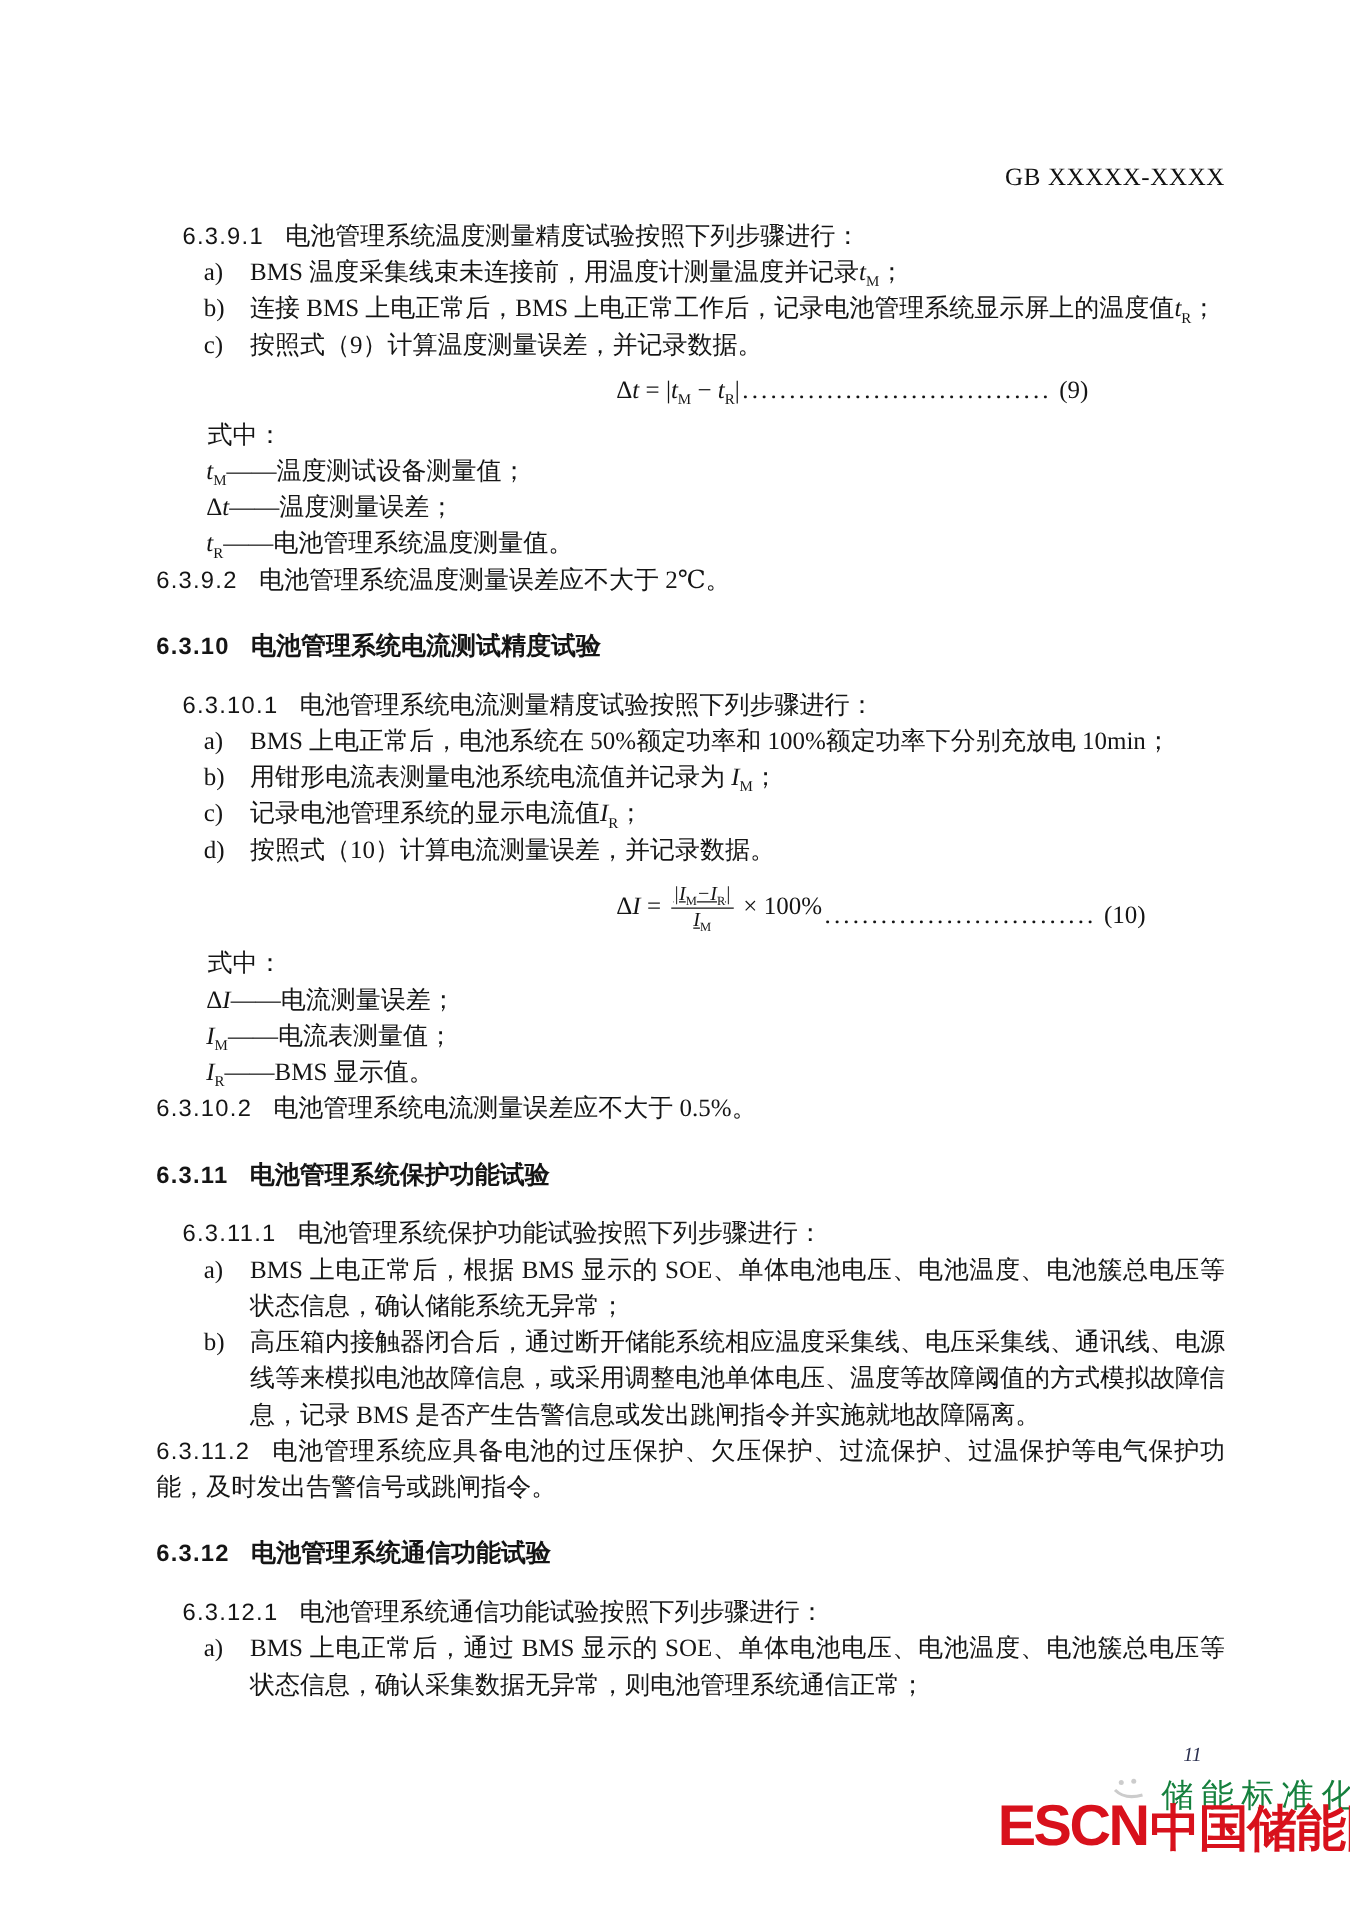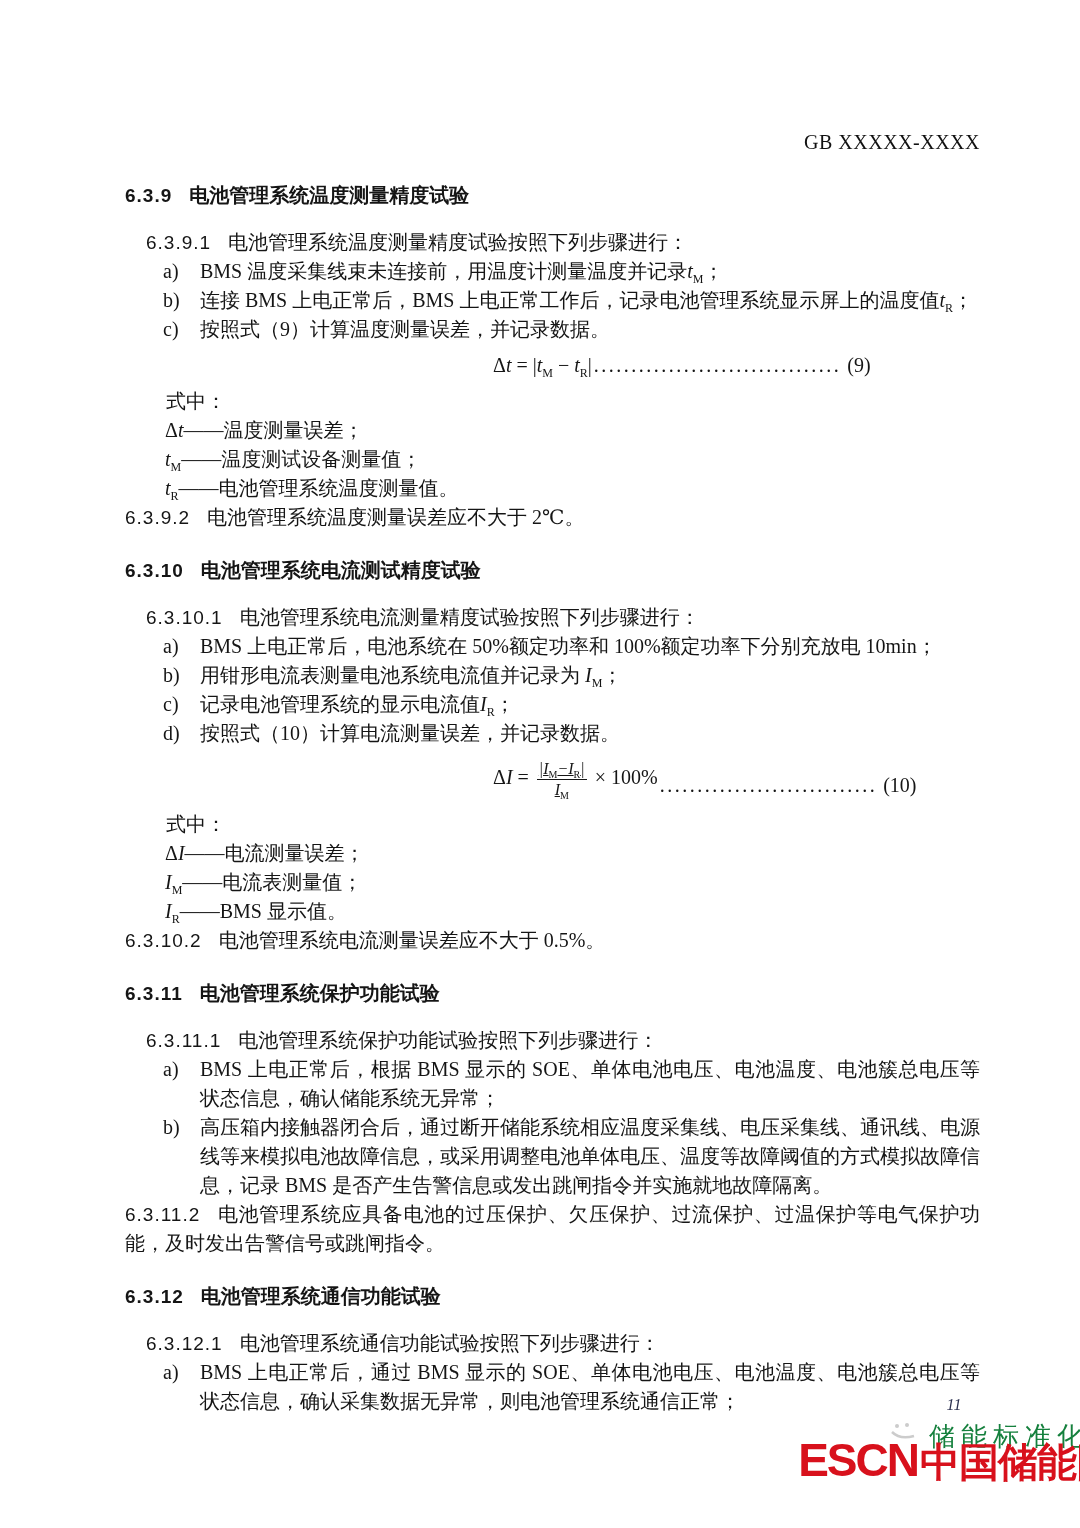--- a/index.html
+++ b/index.html
@@ -74,23 +74,20 @@
 </style>
 </head>
 <body>
 
 <div class="page">
   <div class="content">
 
     <div class="doc-code">GB XXXXX-XXXX</div>
 
 
-    <h3 class="hd mt-h">
-      <span class="num">6.3.9</span><span>电池管理系统温度测量精度试验</span>
-    </h3>
 
     <p class="sec mt-s">
       <span class="num">6.3.9.1</span><span>电池管理系统温度测量精度试验按照下列步骤进行：</span>
     </p>
 
     <div class="li">
       <span class="mk">a)</span><span>BMS 温度采集线束未连接前，用温度计测量温度并记录</span><i class="mi">t</i><sub>M</sub><span>；</span>
     </div>
     <div class="li">
       <span class="mk">b)</span><span>连接 BMS 上电正常后，BMS 上电正常工作后，记录电池管理系统显示屏上的温度值</span><i class="mi">t</i><sub>R</sub><span>；</span>
@@ -100,24 +97,24 @@
     </div>
 
     <div class="formula">
       <span class="fx"><span>Δ</span><i class="mi">t</i><span> = |</span><i class="mi">t</i><sub>M</sub><span> − </span><i class="mi">t</i><sub>R</sub><span>|</span></span>
       <span class="dots">.................................</span>
       <span class="flabel">(9)</span>
     </div>
 
     <div class="shizhong">式中：</div>
     <div class="def">
+      <span></span><i class="mi">t</i><sub>M</sub><span>——</span><span>温度测试设备测量值；</span>
+    </div>
+    <div class="def">
       <span>Δ</span><i class="mi">t</i><sub></sub><span>——</span><span>温度测量误差；</span>
-    </div>
-    <div class="def">
-      <span></span><i class="mi">t</i><sub>M</sub><span>——</span><span>温度测试设备测量值；</span>
     </div>
     <div class="def">
       <span></span><i class="mi">t</i><sub>R</sub><span>——</span><span>电池管理系统温度测量值。</span>
     </div>
 
     <p class="sec">
       <span class="num">6.3.9.2</span><span>电池管理系统温度测量误差应不大于 2℃。</span>
     </p>
 
     <h3 class="hd mt-h">

